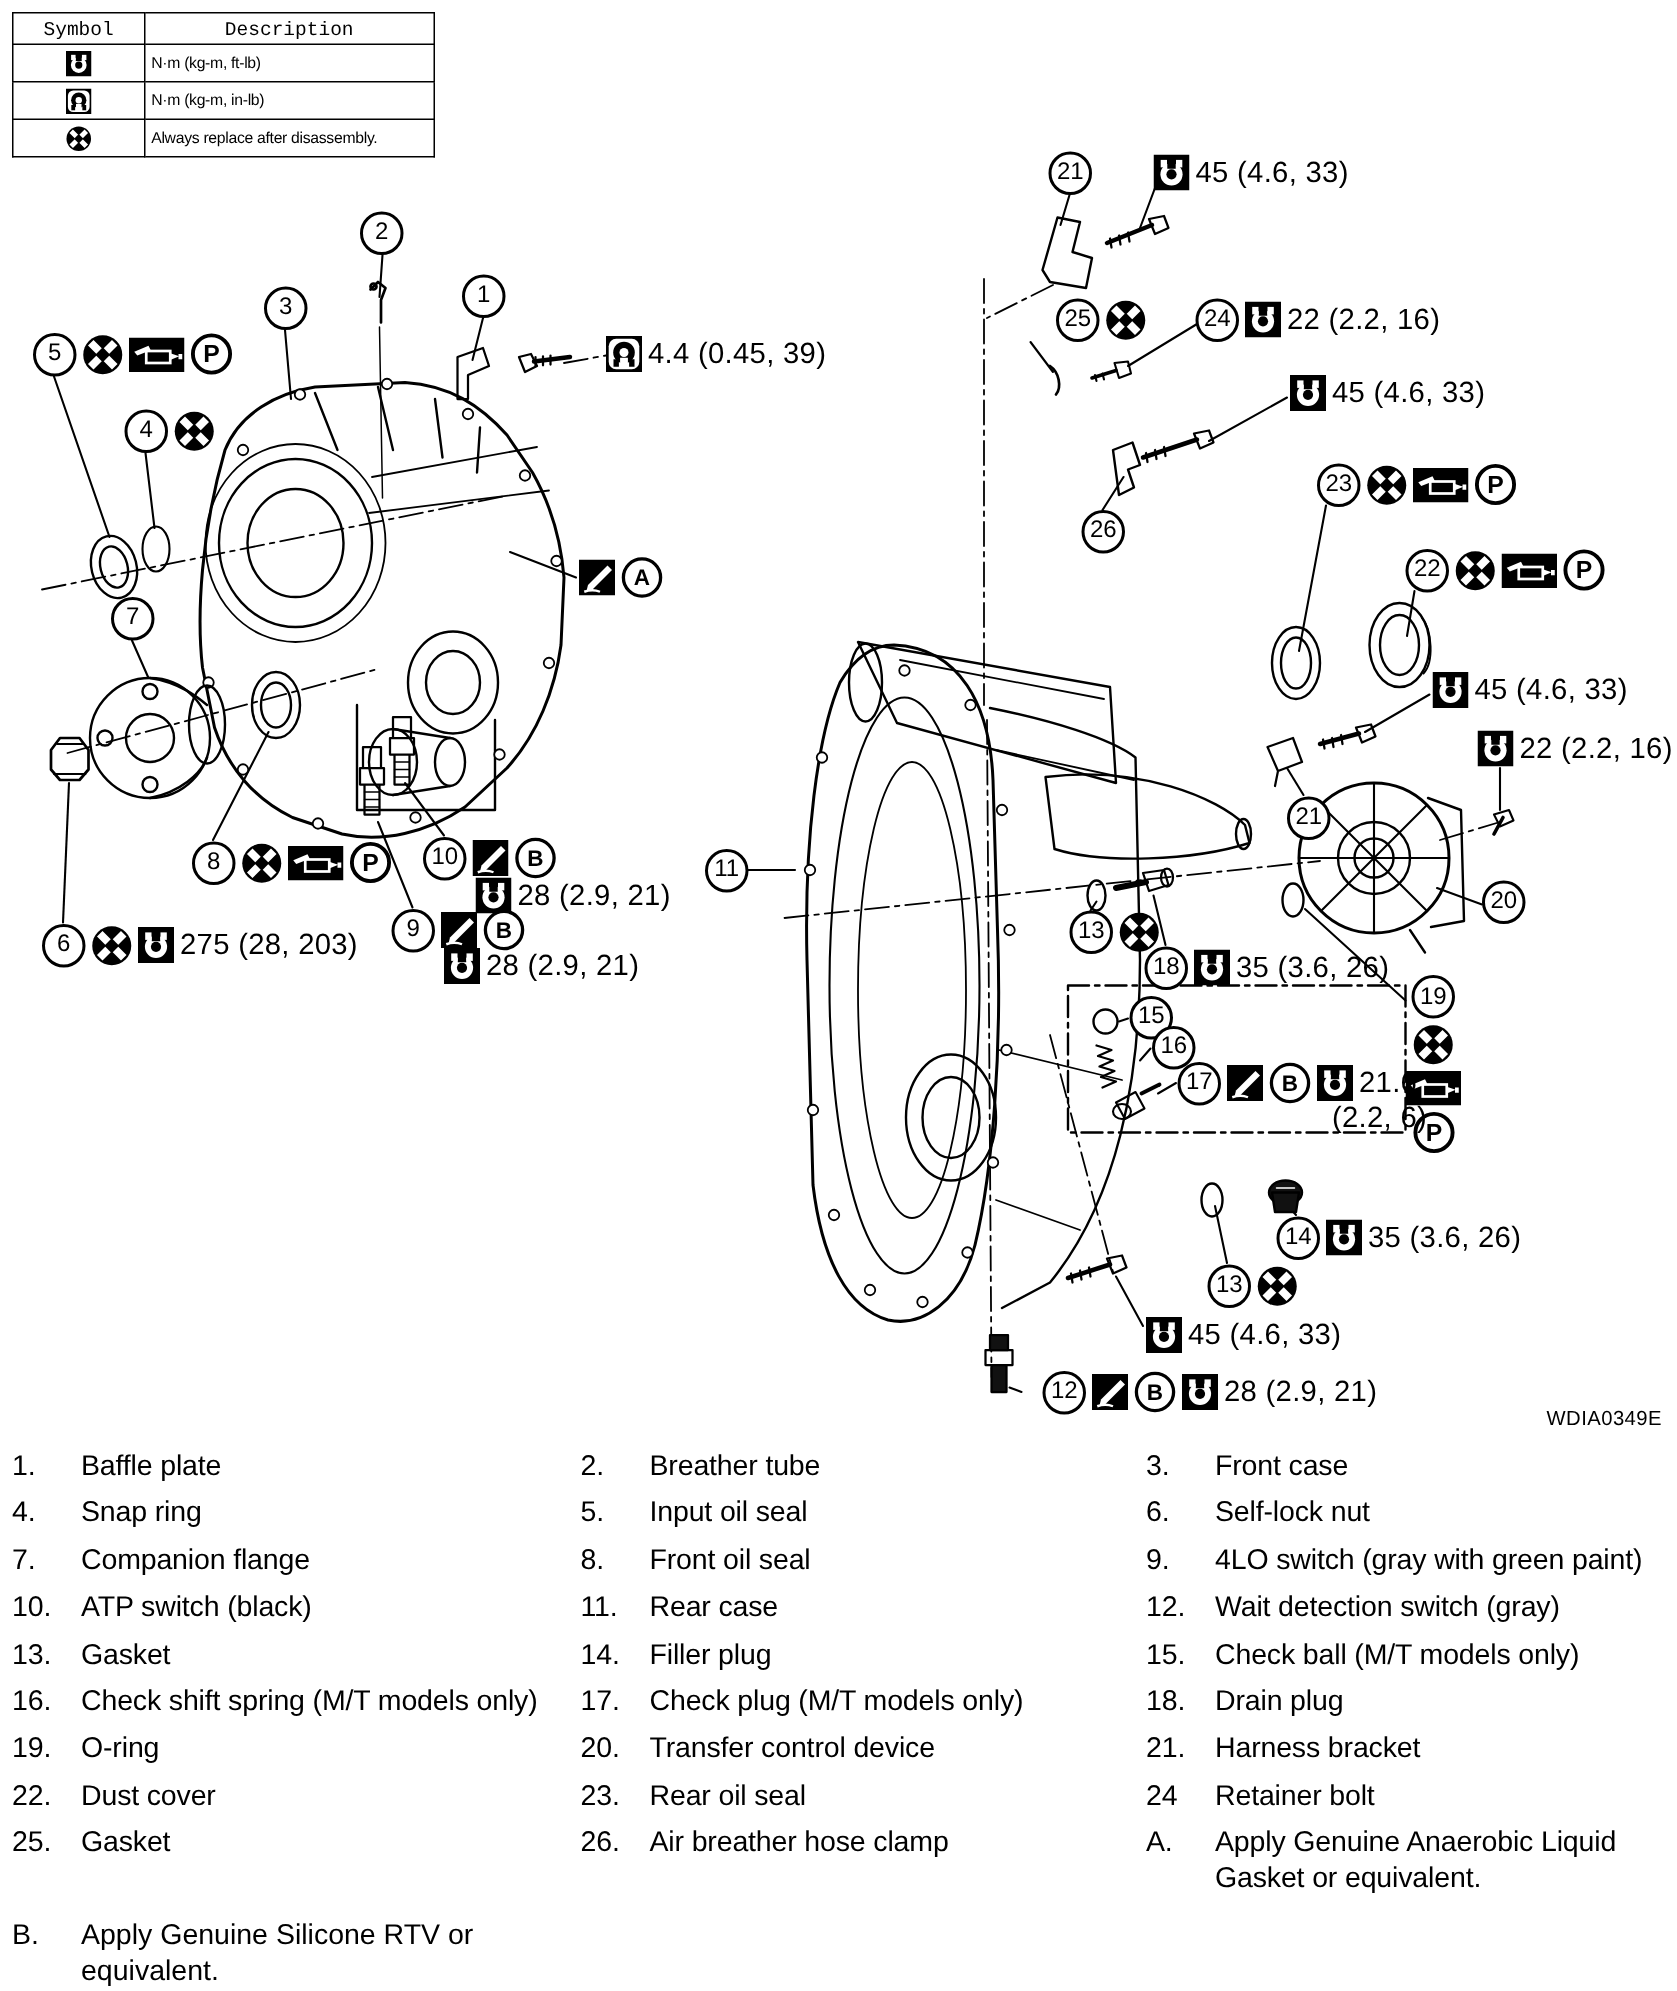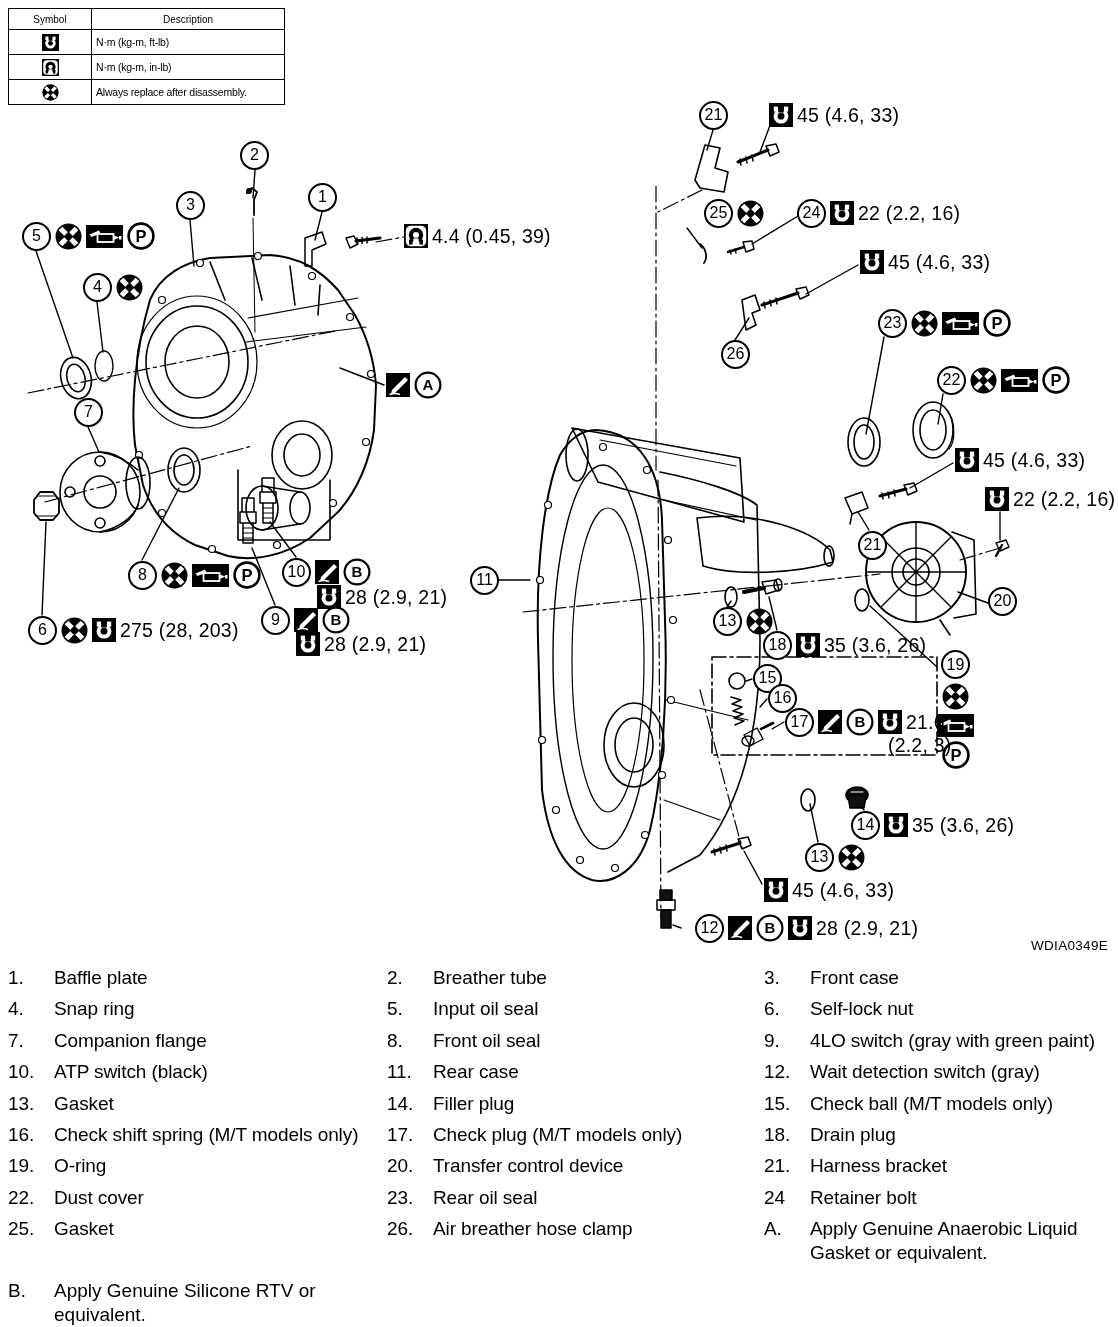--- a/index.html
+++ b/index.html
@@ -1,21 +1,21 @@
 <!DOCTYPE html>
 <html><head>
 <meta charset="utf-8">
 <style>
   html,body{margin:0;padding:0;background:#fff;}
   .page{position:relative;width:1118px;height:1327px;background:#fff;color:#000;
         font-family:"Liberation Sans",sans-serif;overflow:hidden;}
   
   .legend{position:absolute;left:8px;top:8px;border-collapse:collapse;background:#fff;z-index:5;}
   .legend td,.legend th{border:1.4px solid #000;font-weight:normal;}
-  .legend th{font-size:10px;height:18px;padding:1px 20px;}
+  .legend th{font-size:13px;height:18px;padding:1px 20px;font-family:Liberation Mono, monospace;}
   .legend td{height:22px;font-size:10.5px;padding:1px 4px;letter-spacing:-0.2px;white-space:nowrap;margin-left:36px;}
   .legend .symc{width:42px;text-align:center;}
   .legend .desc{width:152px;}
   .legend .symc svg{width:17px;height:17px;vertical-align:middle;}
   
   .diagram{position:absolute;left:0;top:0;width:1118px;height:962px;}
   .artwork{position:absolute;left:0;top:0;}
   .strip{position:absolute;height:30px;display:flex;align-items:center;gap:4px;white-space:nowrap;z-index:4;text-align:right;}
   .callout{width:29px;height:29px;box-sizing:border-box;border:2.6px solid #000;border-radius:50%;
            background:#fff;display:flex;align-items:center;justify-content:center;
@@ -656,21 +656,21 @@
             <rect width="24" height="24" fill="#000"></rect>
             <circle cx="12" cy="13.2" r="7.4" fill="#fff"></circle>
             <circle cx="12" cy="13.2" r="3.4" fill="#000"></circle>
             <rect x="9.2" y="3" width="5.6" height="6.5" fill="#000"></rect>
             <rect x="4.8" y="3.6" width="4.2" height="5" fill="#fff"></rect>
             <rect x="15" y="3.6" width="4.2" height="5" fill="#fff"></rect>
           </svg>
           <span class="torque">21.6</span>
         </div>
         <div class="strip" style="left: 888px; top: 730px;">
-          <span class="torque">(2.2, 3)</span>
+          <span class="torque">(2.2, 6)</span>
         </div>
         <div class="strip" style="left: 851px; top: 810px;">
           <div class="callout">14</div>
           <svg class="i-ftlb" viewBox="0 0 24 24">
             <rect width="24" height="24" fill="#000"></rect>
             <circle cx="12" cy="13.2" r="7.4" fill="#fff"></circle>
             <circle cx="12" cy="13.2" r="3.4" fill="#000"></circle>
             <rect x="9.2" y="3" width="5.6" height="6.5" fill="#000"></rect>
             <rect x="4.8" y="3.6" width="4.2" height="5" fill="#fff"></rect>
             <rect x="15" y="3.6" width="4.2" height="5" fill="#fff"></rect>

